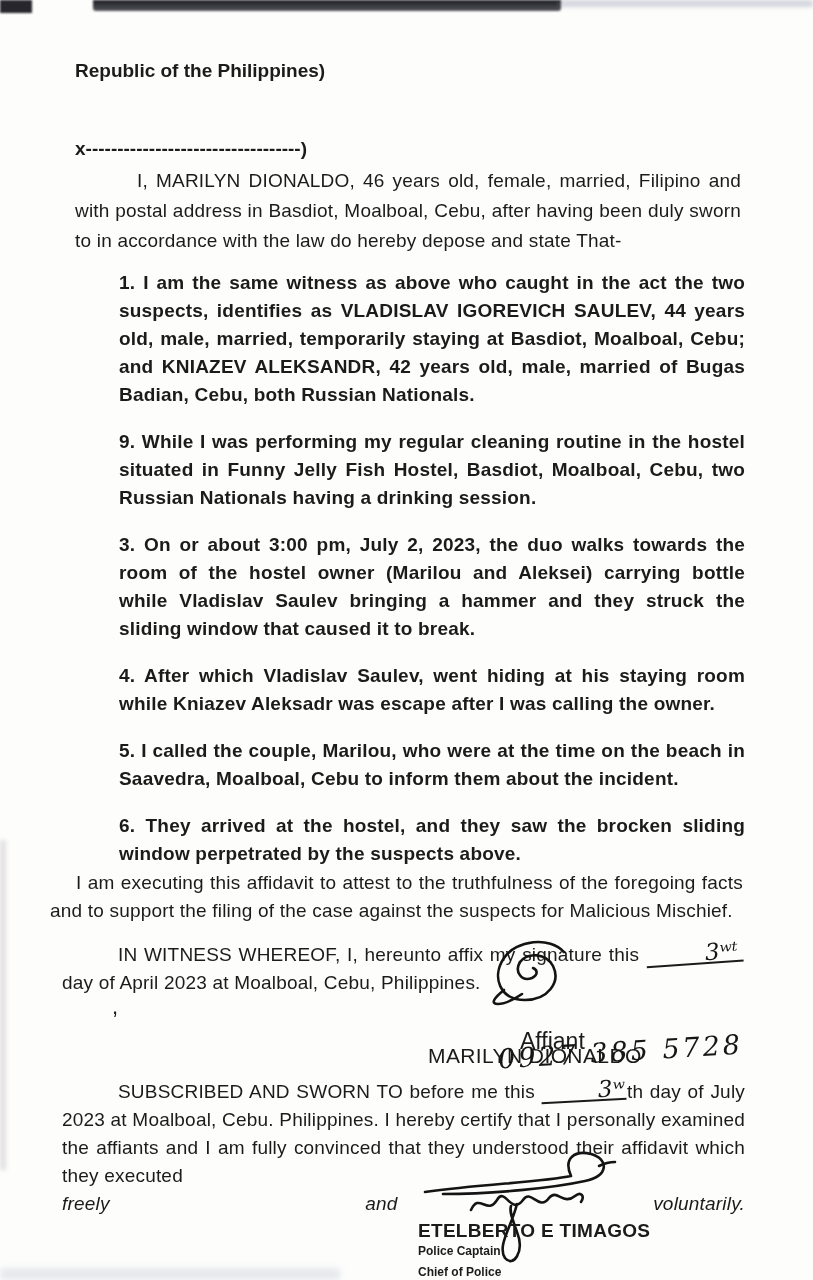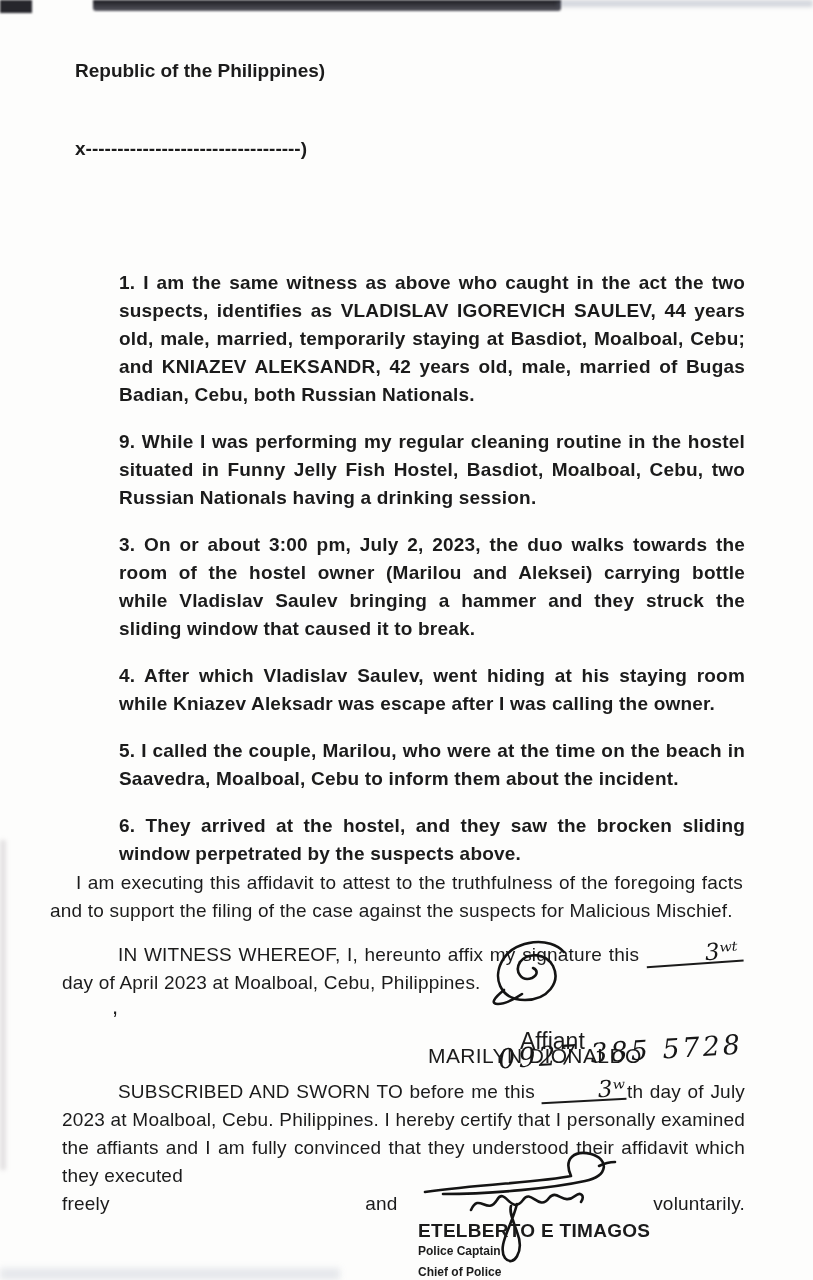--- a/index.html
+++ b/index.html
@@ -14,21 +14,21 @@
 
   .header-block{left:75px;top:6px;font-size:19px;line-height:26px;white-space:pre;font-weight:bold;}
   .doc-title{left:0;top:102px;width:100%;text-align:center;font-weight:bold;font-size:20px;letter-spacing:.5px;}
 
   .intro{left:75px;right:72px;top:147px;line-height:30px;text-indent:62px;}
   .items{left:119px;right:68px;top:250px;}
   .item{margin-bottom:14px;font-weight:bold;}
   .closing{left:50px;right:70px;top:850px;text-indent:26px;}
   .witness{left:62px;right:70px;top:922px;text-indent:56px;}
   .jurat{left:62px;right:68px;top:1078px;text-indent:56px;}
-  .spread-line{display:flex;justify-content:space-between;text-align:center;text-indent:0;}
+  .spread-line{display:flex;justify-content:space-between;text-align:center;text-indent:0;font-style:italic;}
 
   .hand{
     font-family:"DejaVu Serif",serif;font-style:italic;color:#161616;
   }
   .hand-day{
     display:inline-block;font-size:23px;line-height:20px;
     border-bottom:2px solid #1b1b1b;padding:0 5px 0 3px;
     transform:rotate(-4deg);
   }
   .hand-day2{
@@ -70,20 +70,21 @@
   <div class="art art-faint"></div>
   <div class="art art-left-edge"></div>
   <div class="art art-bottom"></div>
 
   <div class="abs header-block">
     <div>Republic of the Philippines)</div>
     <div>x----------------------------------)</div>
   </div>
 
 
+  <p class="abs txt just intro">I,  MARILYN DIONALDO, 46 years old, female, married, Filipino and with postal address in Basdiot, Moalboal, Cebu, after having been duly sworn to in accordance with the law do hereby depose and state That-</p>
 
   <div class="abs txt just items">
     <p class="item">1. I am the same witness as above who caught in the act the two suspects, identifies as VLADISLAV IGOREVICH SAULEV, 44 years old, male, married, temporarily staying at Basdiot, Moalboal, Cebu; and KNIAZEV ALEKSANDR, 42 years old, male, married of Bugas Badian, Cebu, both Russian Nationals.</p>
     <p class="item">9. While I was performing my regular cleaning routine in the hostel situated in Funny Jelly Fish Hostel, Basdiot, Moalboal, Cebu, two Russian Nationals having a drinking session.</p>
     <p class="item">3. On or about 3:00 pm, July 2, 2023, the duo walks towards the room of the hostel owner (Marilou and Aleksei) carrying bottle while Vladislav Saulev bringing a hammer and they struck the sliding window that caused it to break.</p>
     <p class="item">4. After which Vladislav Saulev, went hiding at his staying room while Kniazev Aleksadr was escape after I was calling the owner.</p>
     <p class="item">5. I called the couple, Marilou, who were at the time on the beach in Saavedra, Moalboal, Cebu to inform them about the incident.</p>
     <p class="item">6. They arrived at the hostel, and they saw the brocken sliding window perpetrated by the suspects above.</p>
   </div>
 

